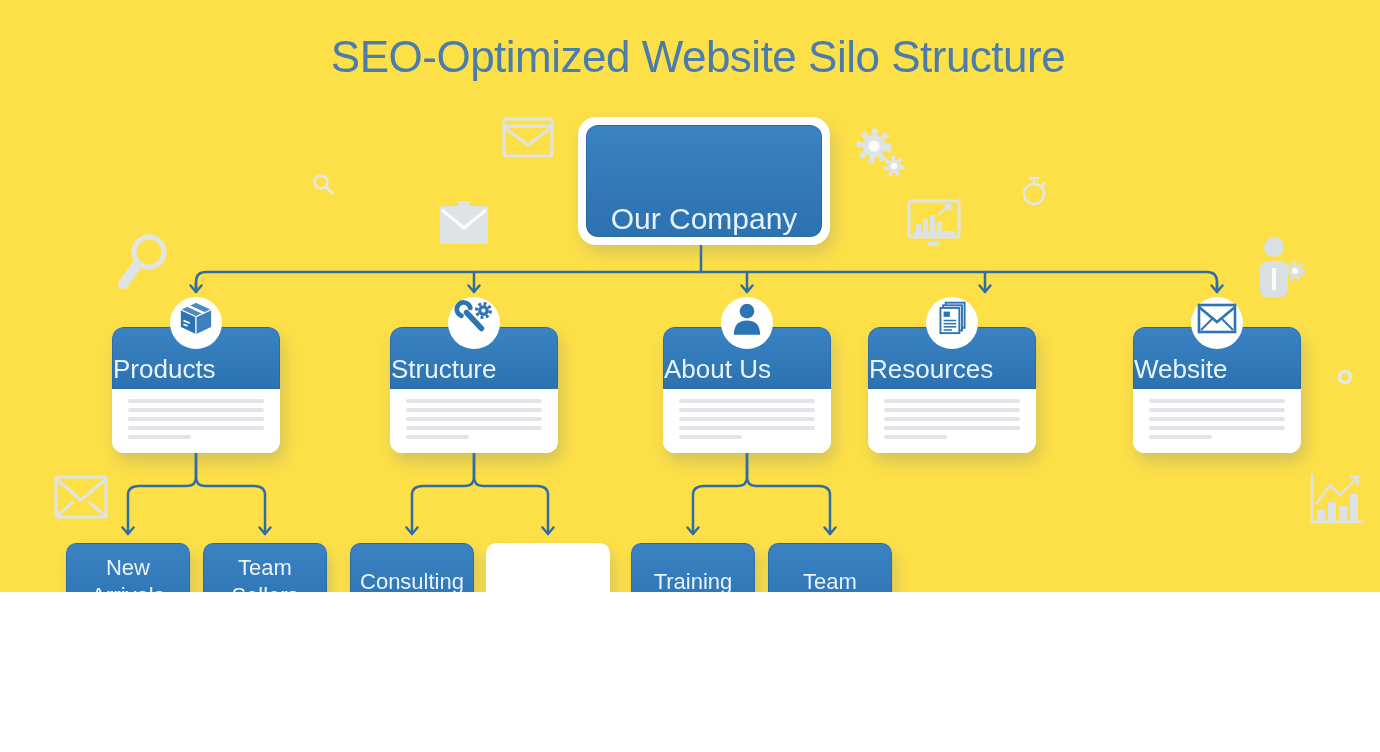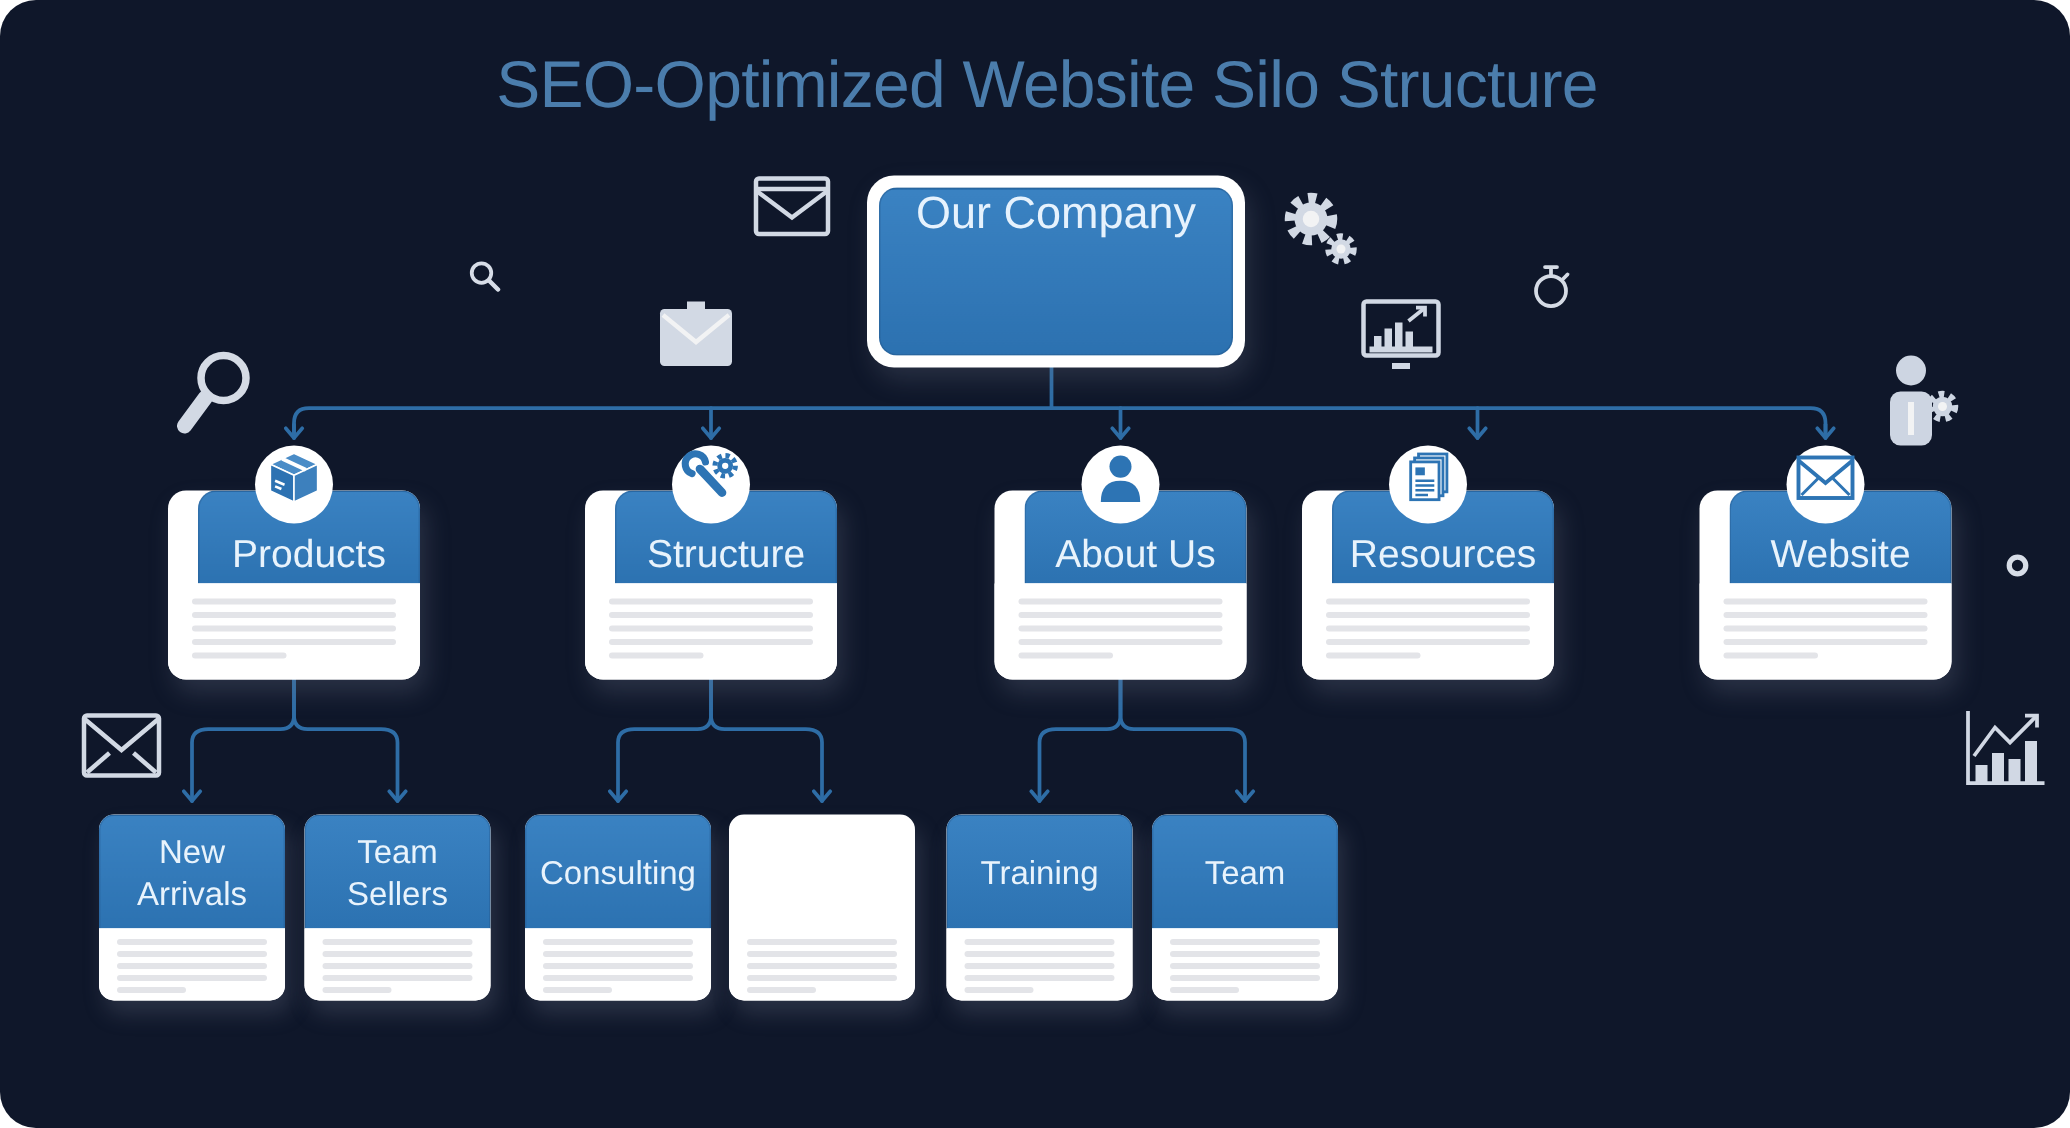--- a/index.html
+++ b/index.html
@@ -1,57 +1,56 @@
 <!DOCTYPE html>
 <html><head>
 <meta charset="utf-8">
 <style>
   html,body{margin:0;padding:0;background:#fff;}
   .canvas{
-    position:relative;width:1380px;height:752px;background:#0f172a;overflow:hidden;
+    position:relative;width:1380px;height:592px;background:#fde047;overflow:hidden;
     font-family:"Liberation Sans",sans-serif;
-    border-radius:24px;
   }
   .title{
     position:absolute;left:0;right:0;top:32px;margin:0;text-align:center;
     transform:translateX(8px);
     font-size:44px;font-weight:normal;letter-spacing:-0.5px;color:#4b7dac;
   }
   .connectors{position:absolute;left:0;top:0;}
   
   .bg-icon{position:absolute;opacity:.95;}
   
   .root-card{
     position:absolute;left:578px;top:117px;width:252px;height:128px;
     background:#fff;border-radius:18px;
     box-shadow:4px 8px 16px rgba(110,120,140,.25);
   }
   .root-inner{
     position:absolute;inset:8px;border-radius:12px;
     background:linear-gradient(180deg,#3a82c2,#2c71b0);
     border:1px solid rgba(35,85,135,.4);
-    display:flex;align-items:flex-start;justify-content:center;
+    display:flex;align-items:flex-end;justify-content:center;
   }
   .root-label{font-size:30px;color:#e6f2fd;}
   
   .l2-card{
     position:absolute;top:327px;width:168px;height:126px;border-radius:12px;
     box-shadow:4px 9px 16px rgba(110,120,140,.28);background:#fff;
   }
   .badge{
     position:absolute;top:-30px;left:50%;margin-left:-26px;width:52px;height:52px;
     border-radius:50%;background:#fff;display:flex;align-items:flex-start;justify-content:center;
     z-index:2;
   }
   .badge svg{margin-top:2px;}
   .l2-header{
     position:absolute;left:0;right:0;top:0;height:62px;border-radius:12px 12px 0 0;
     background:linear-gradient(180deg,#3a82c2,#2c72b1);
     border:1px solid rgba(35,85,135,.35);border-bottom:none;box-sizing:border-box;
-    display:flex;align-items:flex-end;justify-content:center;padding-bottom:7px;margin-left:20px;
+    display:flex;align-items:flex-end;padding-bottom:7px;
   }
   .l2-label{font-size:26px;color:#e8f3fc;line-height:1;}
   .l2-body{
     position:absolute;left:0;right:0;top:62px;bottom:0;border-radius:0 0 12px 12px;
     background:#fff;padding:10px 16px;box-sizing:border-box;
   }
   
   .l3-card{
     position:absolute;top:543px;width:124px;height:124px;border-radius:10px;
     box-shadow:4px 9px 14px rgba(110,120,140,.28);background:#fff;

